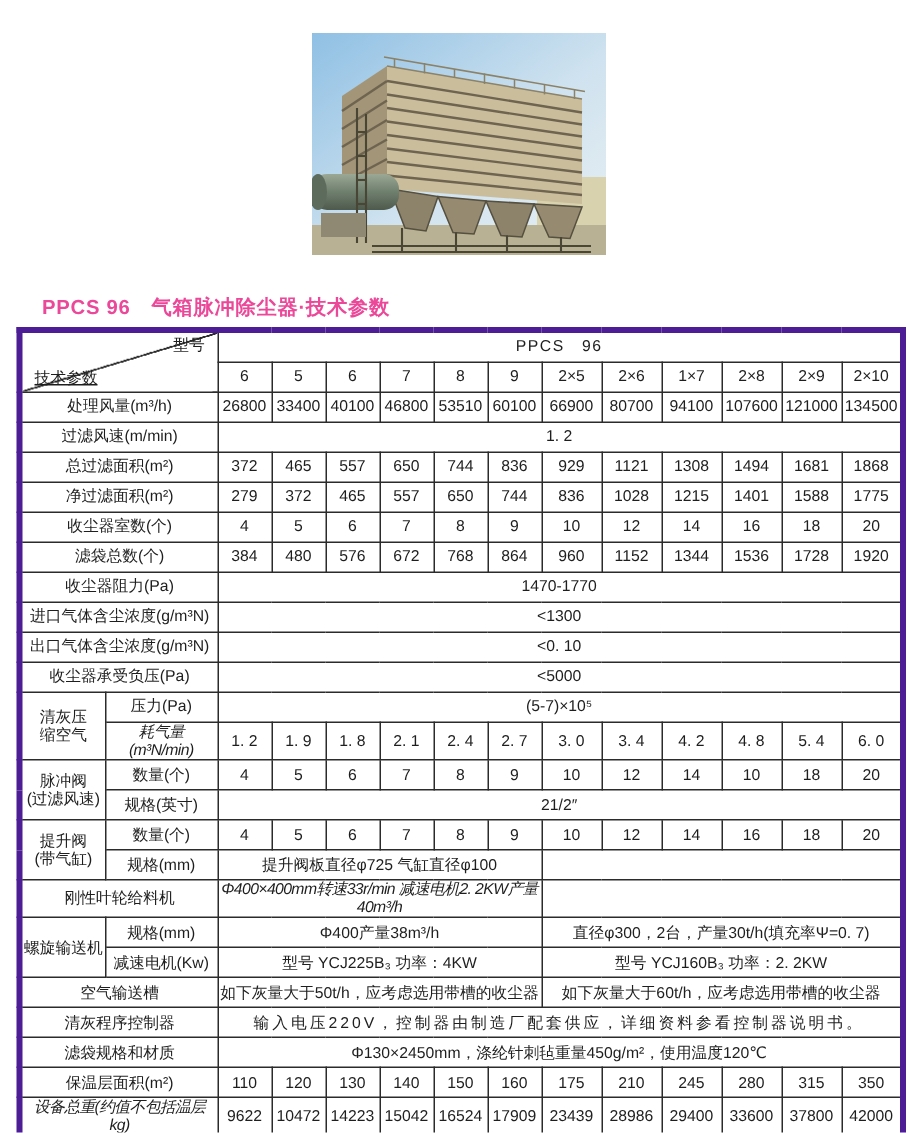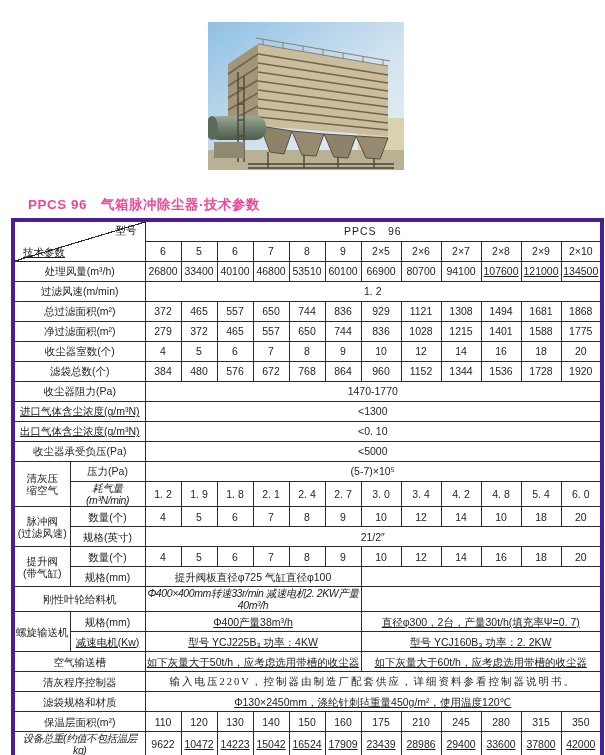--- a/index.html
+++ b/index.html
@@ -18,22 +18,22 @@
     border-collapse:collapse;table-layout:fixed;
     border:4px solid #4c1d95;
   }
   table.spec td{
     border:1px solid #2b2b2b;text-align:center;vertical-align:middle;
     font-size:10.5px;height:19px;padding:0 1px;overflow:hidden;
     white-space:pre-line;line-height:1.15;
   }
   td.lbl{font-size:10.5px;}
   td.s9{font-size:8.5px;letter-spacing:-0.4px;font-style:italic;}
-  td.s10{font-size:9.5px;text-decoration:underline;}
-  td.sp{letter-spacing:2px;font-family:Liberation Serif, serif;}
+  td.s10{font-size:9.5px;}
+  td.sp{letter-spacing:2px;}
   td.diag{
     position:relative;height:40px;padding:0;
     background:linear-gradient(to bottom right,
       transparent calc(50% - 0.6px), #2b2b2b calc(50% - 0.6px),
       #2b2b2b calc(50% + 0.6px), transparent calc(50% + 0.6px));
   }
   td.diag .tr{position:absolute;top:2px;right:8px;font-size:10.5px;}
   td.diag .bl{position:absolute;bottom:3px;left:8px;font-size:10.5px;text-decoration:underline;}
   td.serieshead{font-size:11px;letter-spacing:1px;}
 </style>
@@ -148,21 +148,21 @@
     </tr>
     <tr id="cols-row">
         <td>6</td>
         <td>5</td>
         <td>6</td>
         <td>7</td>
         <td>8</td>
         <td>9</td>
         <td>2×5</td>
         <td>2×6</td>
-        <td>2×7</td>
+        <td>1×7</td>
         <td>2×8</td>
         <td>2×9</td>
         <td>2×10</td>
       </tr>
   <tr>
         <td colspan="2" class="lbl">处理风量(m³/h)</td>
         <td>26800</td>
         <td>33400</td>
         <td>40100</td>
         <td>46800</td>

